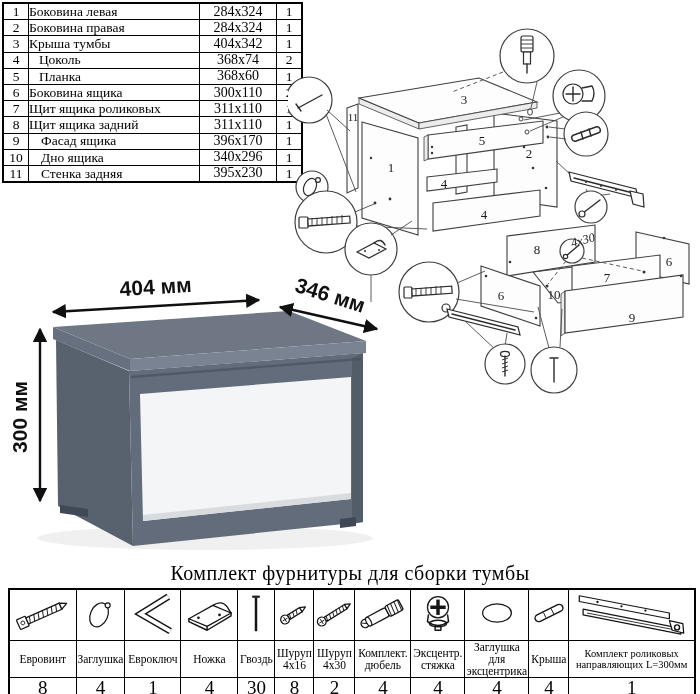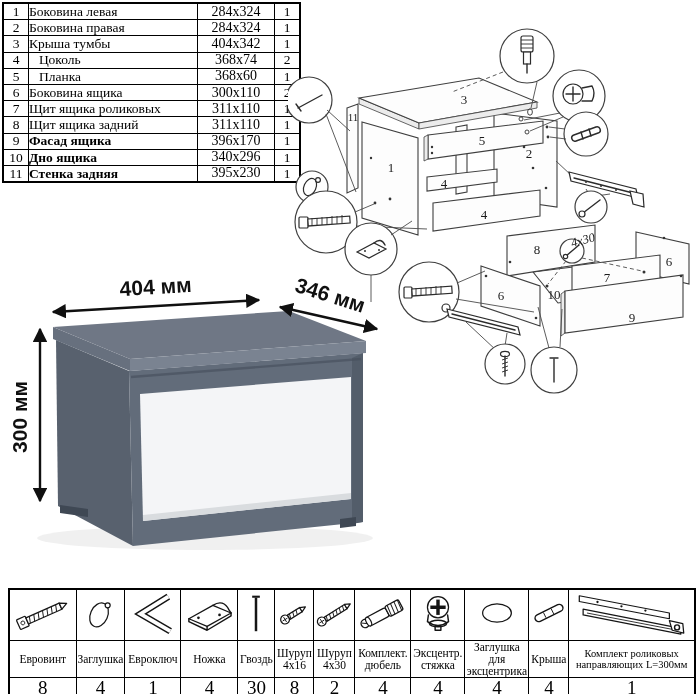--- a/index.html
+++ b/index.html
@@ -6,21 +6,21 @@
   .sheet{position:relative;width:700px;height:694px;background:#fff;overflow:hidden;
          font-family:"Liberation Serif",serif;color:#000;}
 
   
   .parts-table{position:absolute;left:2px;top:2px;border-collapse:collapse;
                border:2px solid #000;font-size:13.5px;}
   .parts-table td{border:1px solid #000;height:15.2px;padding:0 2px;line-height:1;
                   white-space:nowrap;}
   .parts-table .c-num{width:20px;text-align:center;}
   .parts-table .c-name{width:156px;text-align:left;padding-left:0;}
-  .parts-table .c-name.ind1{font-weight:bold;}
+  .parts-table .c-name.ind1{padding-left:12px;}
   .parts-table .c-name.ind2{padding-left:10px;}
   .parts-table .c-size{width:72px;text-align:center;font-size:14px;margin-top:13px;}
   .parts-table .c-qty{width:20px;text-align:center;}
 
   
   .diagram-svg{position:absolute;left:288px;top:0;}
   .render-svg{position:absolute;left:0;top:270px;}
   .panel{fill:#fdfdfd;stroke:#3f3f3f;stroke-width:1.1;}
   .edge{fill:#ececec;stroke:#3f3f3f;stroke-width:0.8;}
   .lead{stroke:#4a4a4a;stroke-width:0.9;fill:none;}
@@ -360,20 +360,21 @@
       <text class="plbl" x="484" y="219">4</text>
       <text class="plbl" x="537" y="254">8</text>
       <text class="plbl" x="669" y="266">6</text>
       <text class="plbl" x="607" y="282">7</text>
       <text class="plbl" x="554" y="299">10</text>
       <text class="plbl" x="501" y="300">6</text>
       <text class="plbl" x="632" y="322">9</text>
     </g>
   </svg>
 
+  <div class="hw-title">Комплект фурнитуры для сборки тумбы</div>
 
   <table class="hw-table">
     <colgroup>
       <col style="width:67px">
         <col style="width:47px">
         <col style="width:56px">
         <col style="width:57px">
       <col style="width:37px">
         <col style="width:39px">
         <col style="width:41px">

